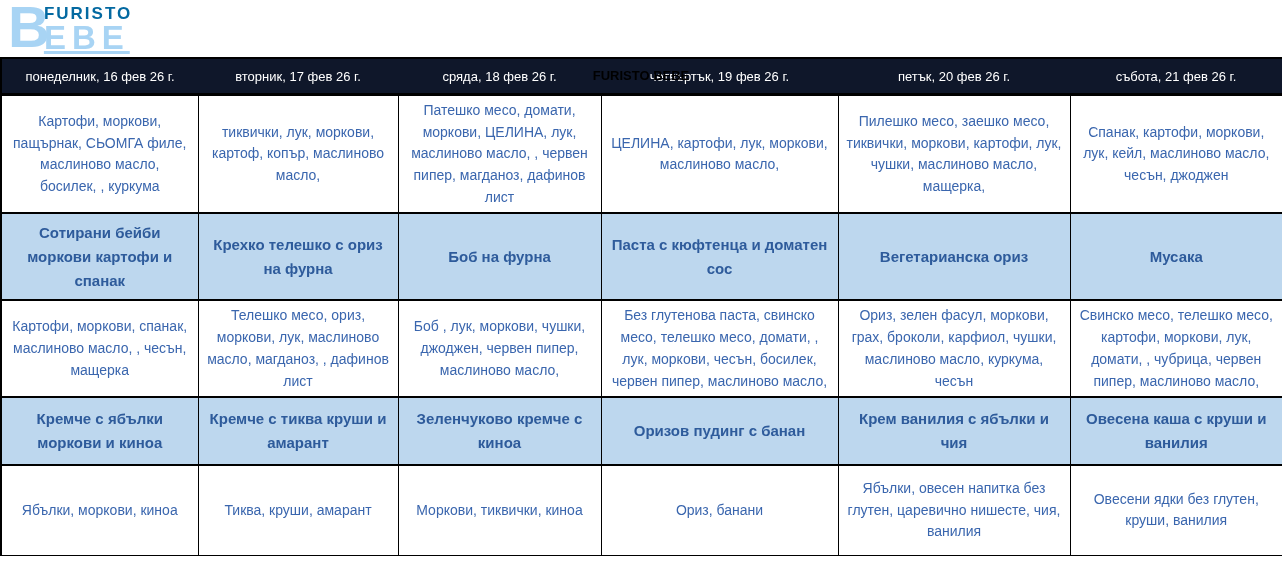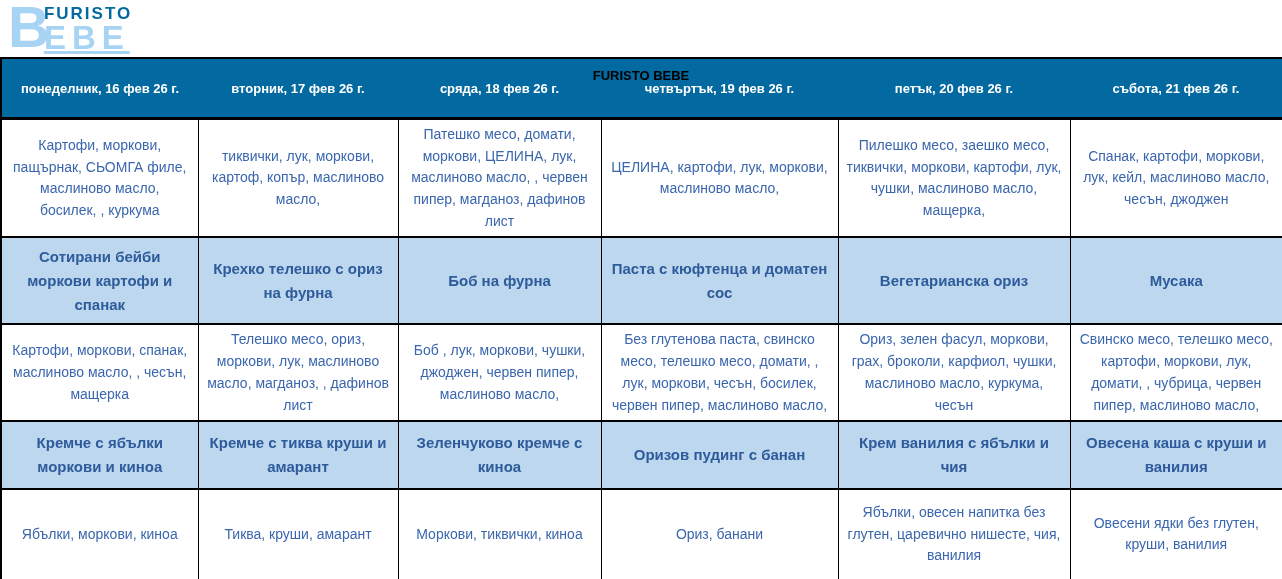--- a/index.html
+++ b/index.html
@@ -29,26 +29,26 @@
     position: absolute; left: 0; right: 0; top: 20px;
     text-align: center; font-size: 13px; font-weight: bold; color: #000000; margin-top: 48px;
   }
 
   
   table.menu {
     width: 1282px; border-collapse: collapse; table-layout: fixed;
     border-left: 2px solid #000; border-right: 2px solid #000;
   }
   tr.day-row th {
-    background: #0369a1; color: #ffffff;
-    font-size: 13px; font-weight: bold;
+    background: #0f172a; color: #ffffff;
+    font-size: 13px; font-weight: normal;
     height: 30px; text-align: center;
     border-top: 2px solid #000; border-bottom: 3px solid #000;
     border-left: 0; border-right: 0;
-    padding: 14px 4px;
+    padding: 2px 4px;
   }
   td { border: 1px solid #000; text-align: center; vertical-align: middle; }
   tr.meal-row td {
     background: #bdd7ee; color: #2e5b9b;
     font-size: 15px; font-weight: bold; line-height: 1.6;
     border-top: 2px solid #000; border-bottom: 2px solid #000;
     padding: 2px 10px;
   }
   tr.ing-row td {
     background: #ffffff; color: #3a66ae;

